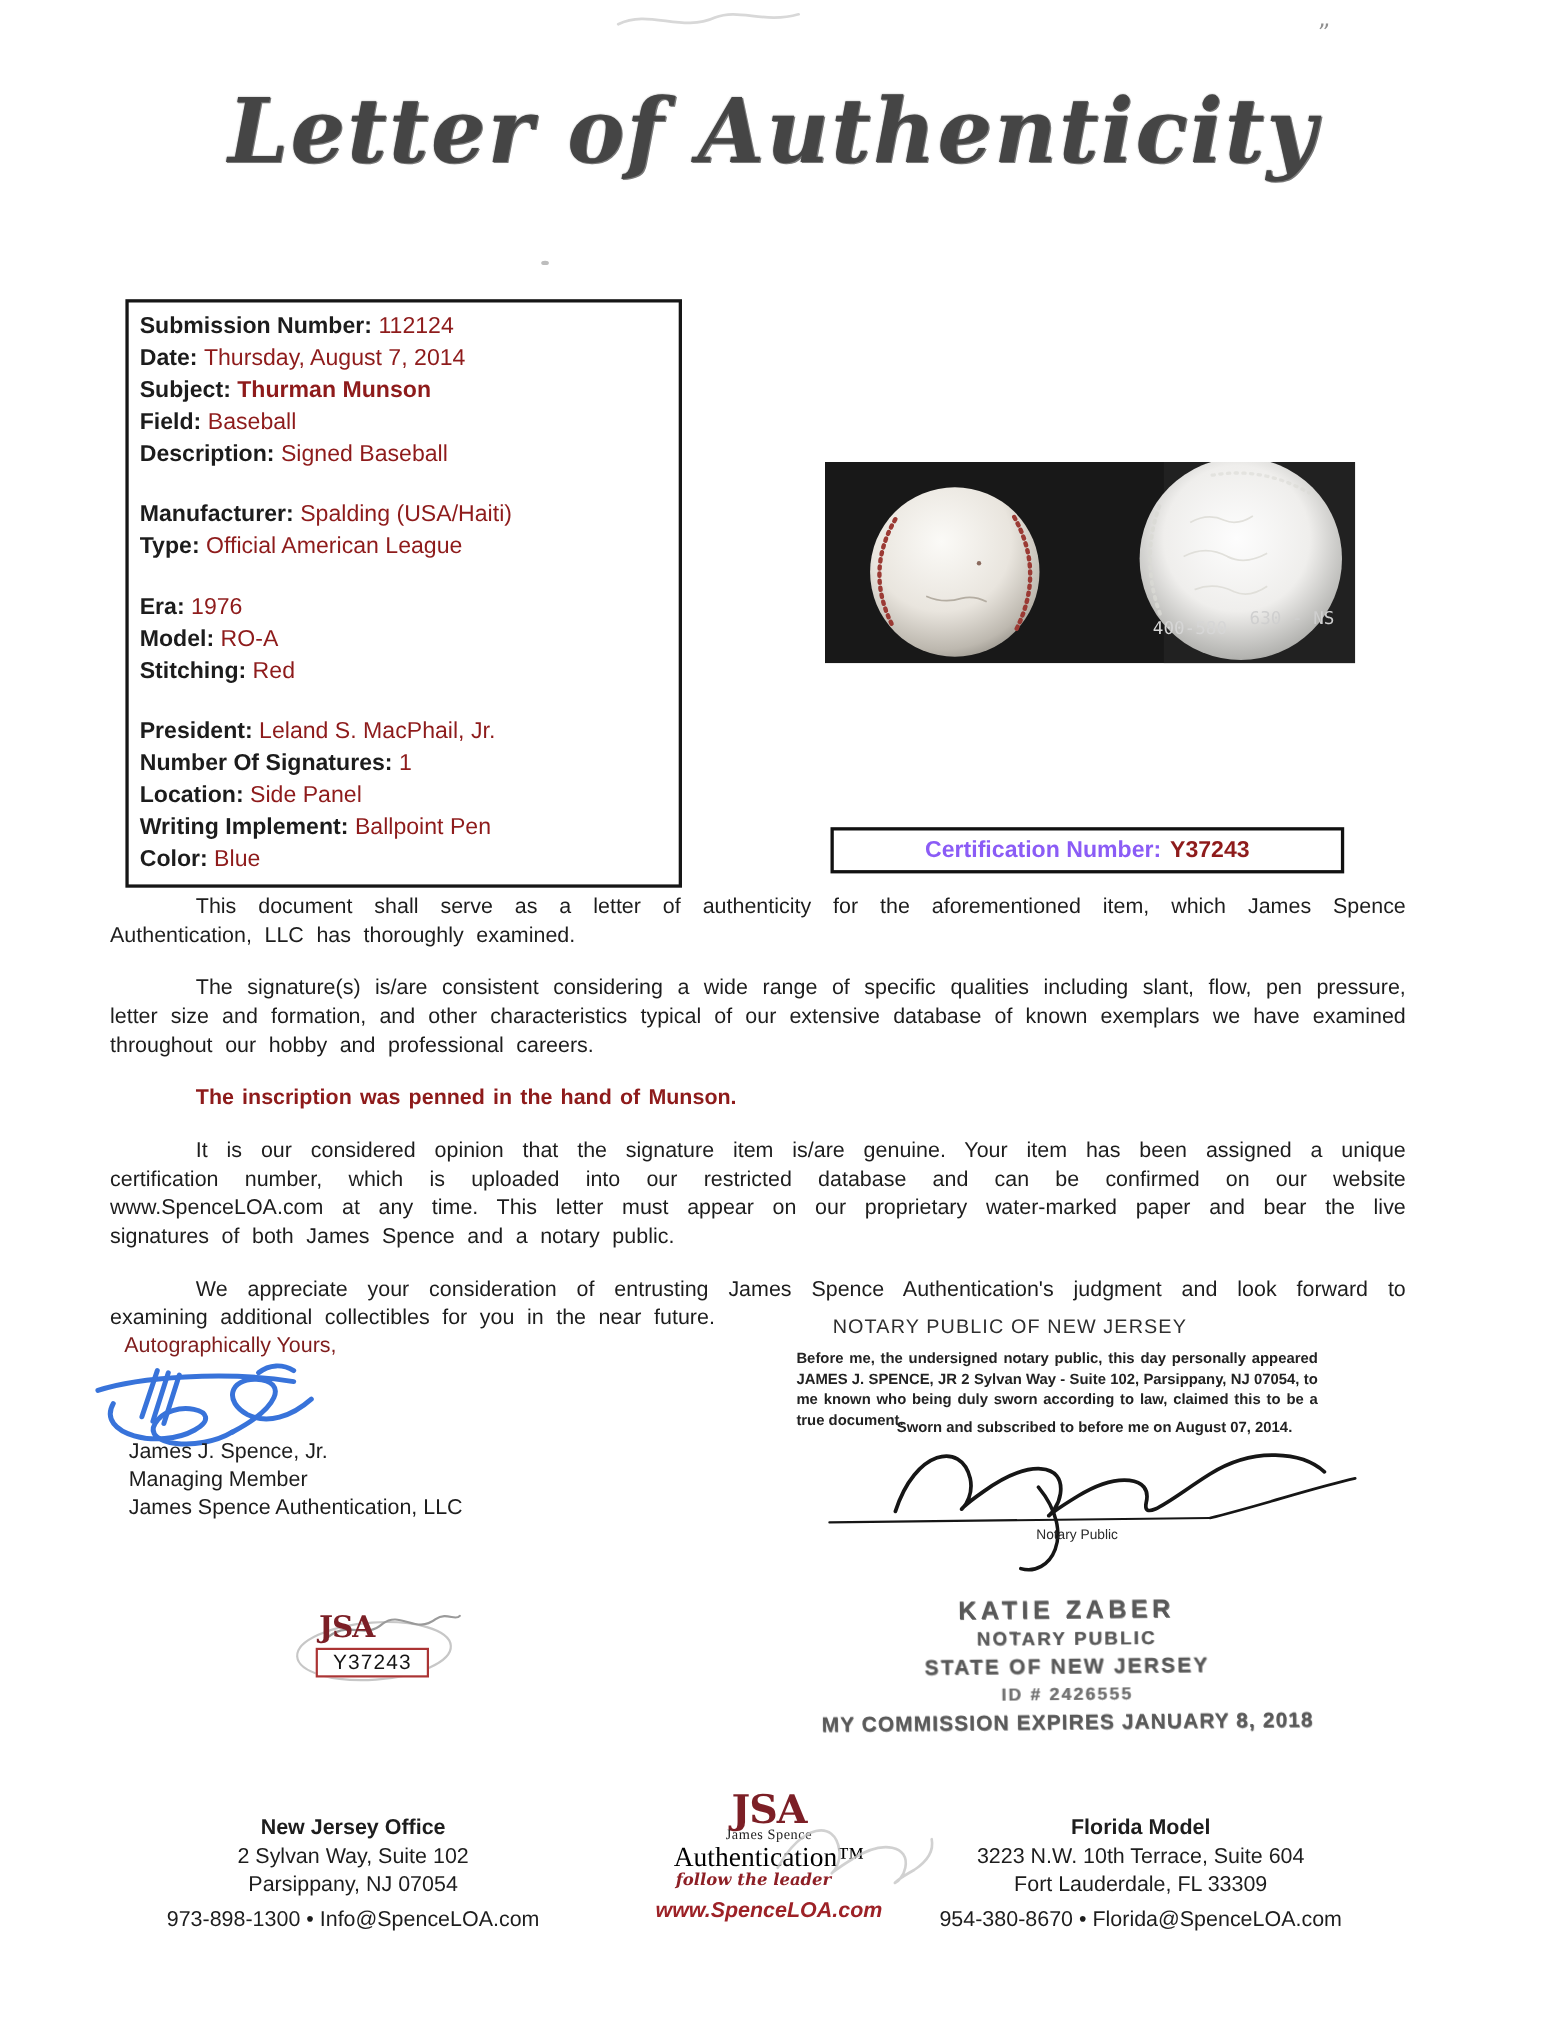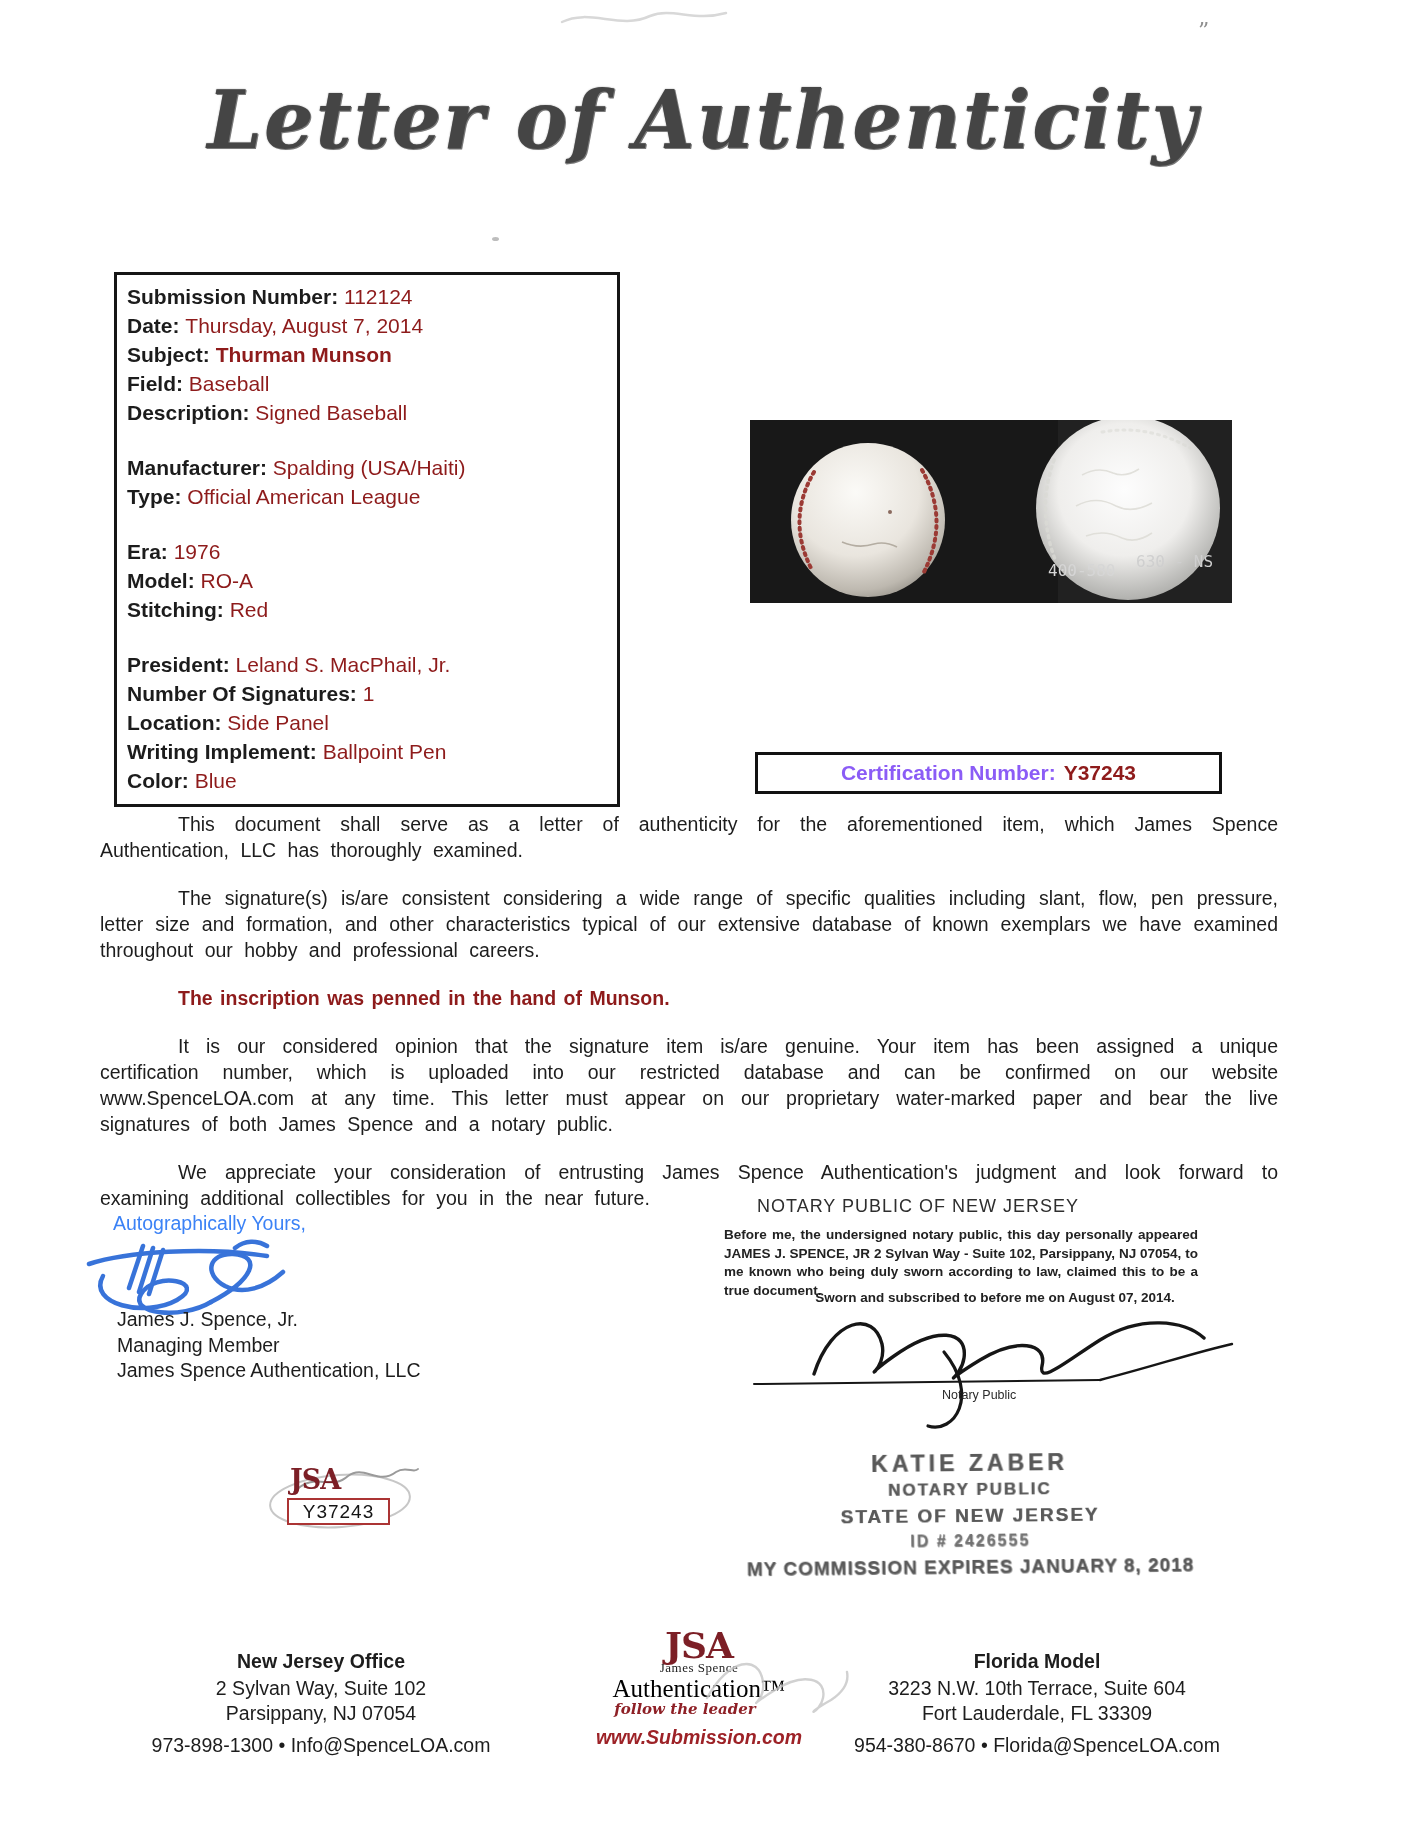--- a/index.html
+++ b/index.html
@@ -46,21 +46,21 @@
   
   .body-text { position:absolute; left:100px; top:811px; width:1178px; font-size:19.5px; line-height:26px; color:#1d1d1d; }
   .body-text p.para { text-align:justify; text-indent:78px; word-spacing:6px; }
   .body-text p.para + p.para { margin-top:22px; }
   .body-text p.red-bold { color:#8e1b1b; font-weight:bold; word-spacing:2px; }
   .body-text p.para:nth-child(3) { margin-top:28px; }
   .body-text p.para:nth-child(4) { margin-top:16px; }
   .body-text p.para:nth-child(5) { margin-top:14px; }
 
   
-  .salutation { position:absolute; left:113px; top:1212px; font-size:19.5px; color:#3b82f6; }
+  .salutation { position:absolute; left:113px; top:1212px; font-size:19.5px; color:#7f1d1d; }
   .jsa-signature { position:absolute; left:85px; top:1226px; }
   .closing-block { position:absolute; left:117px; top:1307px; font-size:19.5px; line-height:25.5px; color:#1d1d1d; }
 
   
   .notary-heading { position:absolute; left:757px; top:1196px; font-size:18px; letter-spacing:1px; color:#2e2e2e; }
   .notary-body { position:absolute; left:724px; top:1226px; width:474px; font-size:13.5px; line-height:18.5px; font-weight:600; color:#222; text-align:justify; }
   .notary-sworn { position:absolute; left:785px; top:1290px; width:420px; text-align:center; font-size:13.5px; font-weight:600; color:#222; }
   .notary-sig { position:absolute; left:748px; top:1300px; }
   .notary-sig-label { position:absolute; left:942px; top:1388px; font-size:12.5px; color:#2a2a2a; }
 
@@ -243,21 +243,21 @@
   </div>
 
   <div class="f-col f-center">
     <svg class="fc-watermark" width="150" height="84" viewBox="0 0 150 84">
       <path d="M 6 58 C 28 18 58 14 62 42 C 65 64 38 72 74 50 C 102 32 126 38 122 58 C 119 74 98 78 130 60 C 142 52 148 42 146 32" stroke="#c6c6c6" stroke-width="2.4" fill="none" stroke-linecap="round"></path>
     </svg>
     <div class="fc-brand">JSA</div>
     <div class="fc-sub">James Spence</div>
     <div class="fc-name">Authentication™</div>
     <div class="fc-tag">follow the leader</div>
-    <div class="fc-web">www.Submission.com</div>
+    <div class="fc-web">www.SpenceLOA.com</div>
   </div>
 
   <div class="f-col f-right">
     <div class="f-title">Florida Model</div>
     <div>
         <div class="f-line">3223 N.W. 10th Terrace, Suite 604</div>
         <div class="f-line">Fort Lauderdale, FL 33309</div>
       </div>
     <div class="f-contact">954-380-8670 • Florida@SpenceLOA.com</div>
   </div>

